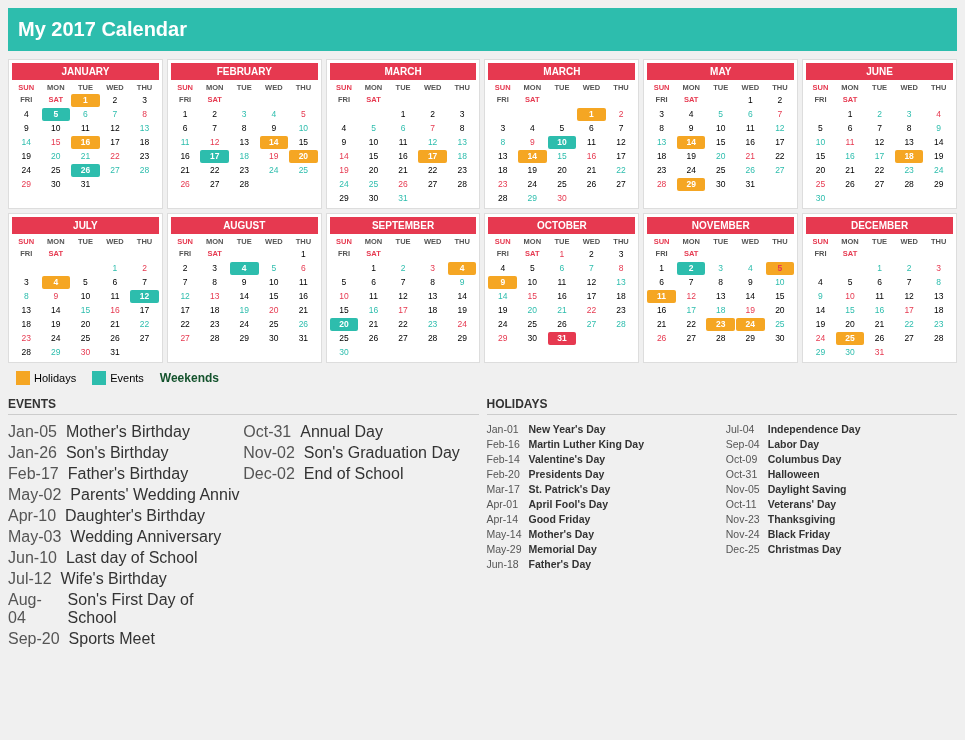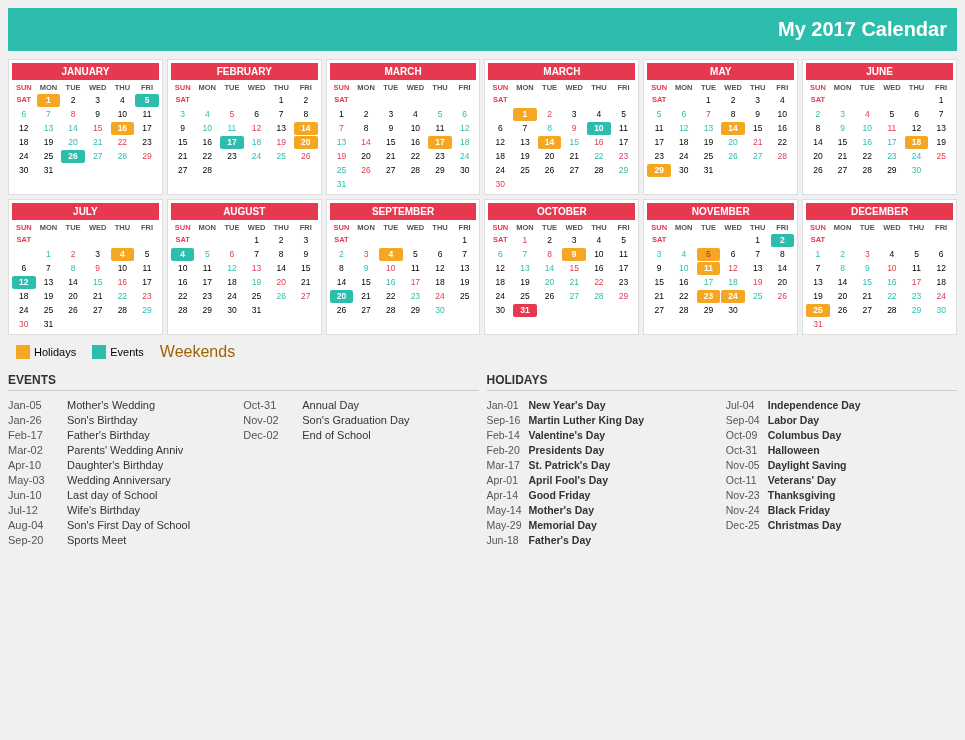--- a/index.html
+++ b/index.html
@@ -1,41 +1,41 @@
 <!DOCTYPE html>
 <html><head>
   <meta charset="utf-8">
   <style>
     * { box-sizing: border-box; margin: 0; padding: 0; }
     body { font-family: Arial, sans-serif; background: #f0f0f0; font-size: 11px; }
     .page { width: 965px; background: #f0f0f0; padding: 8px; }
-    .header { background: #2dbdad; color: white; text-align: right; padding: 10px; font-size: 20px; font-weight: bold; margin-bottom: 8px; }
+    .header { background: #2dbdad; color: white; text-align: left; padding: 10px; font-size: 20px; font-weight: bold; margin-bottom: 8px; }
     .calendars-grid { display: grid; grid-template-columns: repeat(6, 1fr); gap: 4px; margin-bottom: 8px; }
     .month-box { background: white; border: 1px solid #ddd; padding: 3px; }
     .month-header { background: #e63950; color: white; text-align: center; font-weight: bold; font-size: 10px; padding: 3px 16px; margin-bottom: 2px; }
-    .cal-grid { display: grid; grid-template-columns: repeat(6, 1fr); gap: 1px; }
+    .cal-grid { display: grid; grid-template-columns: repeat(5, 1fr); gap: 1px; }
     .cal-dow { text-align: center; font-size: 7.5px; color: #555; font-weight: bold; padding: 1px 0; }
     .cal-dow.sun { color: #e63950; }
     .cal-dow.sat { color: #e63950; }
     .cal-day { text-align: center; font-size: 8.5px; padding: 1px; min-height: 13px; cursor: default; }
     .cal-day.empty { }
     .cal-day.weekend { color: #2dbdad; }
     .cal-day.holiday { background: #f5a623; color: white; border-radius: 2px; font-weight: bold; }
     .cal-day.event { background: #2dbdad; color: white; border-radius: 2px; font-weight: bold; }
     .cal-day.sunday { color: #e63950; }
     .legend { display: flex; align-items: center; gap: 16px; margin: 8px 0 12px 8px; }
     .legend-item { display: flex; align-items: center; gap: 4px; font-size: 11px; }
     .legend-box { width: 14px; height: 14px; display: inline-block; }
     .legend-holidays { background: #f5a623; }
     .legend-events { background: #2dbdad; }
-    .legend-weekends { color: #a16207; font-weight: normal; font-size: 16px; }
+    .legend-weekends { color: #14532d; font-weight: bold; font-size: 12px; }
     .bottom-section { display: grid; grid-template-columns: 1fr 1fr; gap: 8px; margin-top: 8px; }
     .section-title { font-weight: bold; font-size: 12px; color: #333; margin-bottom: 8px; border-bottom: 1px solid #ccc; padding-bottom: 3px; }
     .events-grid { display: grid; grid-template-columns: 1fr 1fr; gap: 0; }
-    .event-row { display: flex; gap: 21px; margin-bottom: 3px; font-size: 11px; }
+    .event-row { display: flex; gap: 9px; margin-bottom: 3px; font-size: 16px; }
     .event-date { color: #555; min-width: 38px; }
     .event-name { color: #333; }
     .holidays-grid { display: grid; grid-template-columns: 1fr 1fr; gap: 8px; }
     .holiday-row { display: flex; gap: 4px; margin-bottom: 3px; font-size: 10.5px; }
     .holiday-date { color: #555; min-width: 38px; }
     .holiday-name { color: #333; font-weight: bold; }
   </style>
 </head>
 <body>
 
@@ -620,32 +620,32 @@
   </div>
 
   <div class="bottom-section">
 
     <div>
       <div class="section-title">EVENTS</div>
       <div class="events-grid">
         <div>
           <div class="event-row">
               <span class="event-date">Jan-05</span>
-              <span class="event-name">Mother's Wedding</span>
+              <span class="event-name">Mother's Birthday</span>
             </div>
           <div class="event-row">
               <span class="event-date">Jan-26</span>
               <span class="event-name">Son's Birthday</span>
             </div>
           <div class="event-row">
               <span class="event-date">Feb-17</span>
               <span class="event-name">Father's Birthday</span>
             </div>
           <div class="event-row">
-              <span class="event-date">Mar-02</span>
+              <span class="event-date">May-02</span>
               <span class="event-name">Parents' Wedding Anniv</span>
             </div>
           <div class="event-row">
               <span class="event-date">Apr-10</span>
               <span class="event-name">Daughter's Birthday</span>
             </div>
           <div class="event-row">
               <span class="event-date">May-03</span>
               <span class="event-name">Wedding Anniversary</span>
             </div>
@@ -685,21 +685,21 @@
 
     <div>
       <div class="section-title">HOLIDAYS</div>
       <div class="holidays-grid">
         <div>
           <div class="holiday-row">
               <span class="holiday-date">Jan-01</span>
               <span class="holiday-name">New Year's Day</span>
             </div>
           <div class="holiday-row">
-              <span class="holiday-date">Sep-16</span>
+              <span class="holiday-date">Feb-16</span>
               <span class="holiday-name">Martin Luther King Day</span>
             </div>
           <div class="holiday-row">
               <span class="holiday-date">Feb-14</span>
               <span class="holiday-name">Valentine's Day</span>
             </div>
           <div class="holiday-row">
               <span class="holiday-date">Feb-20</span>
               <span class="holiday-name">Presidents Day</span>
             </div>

